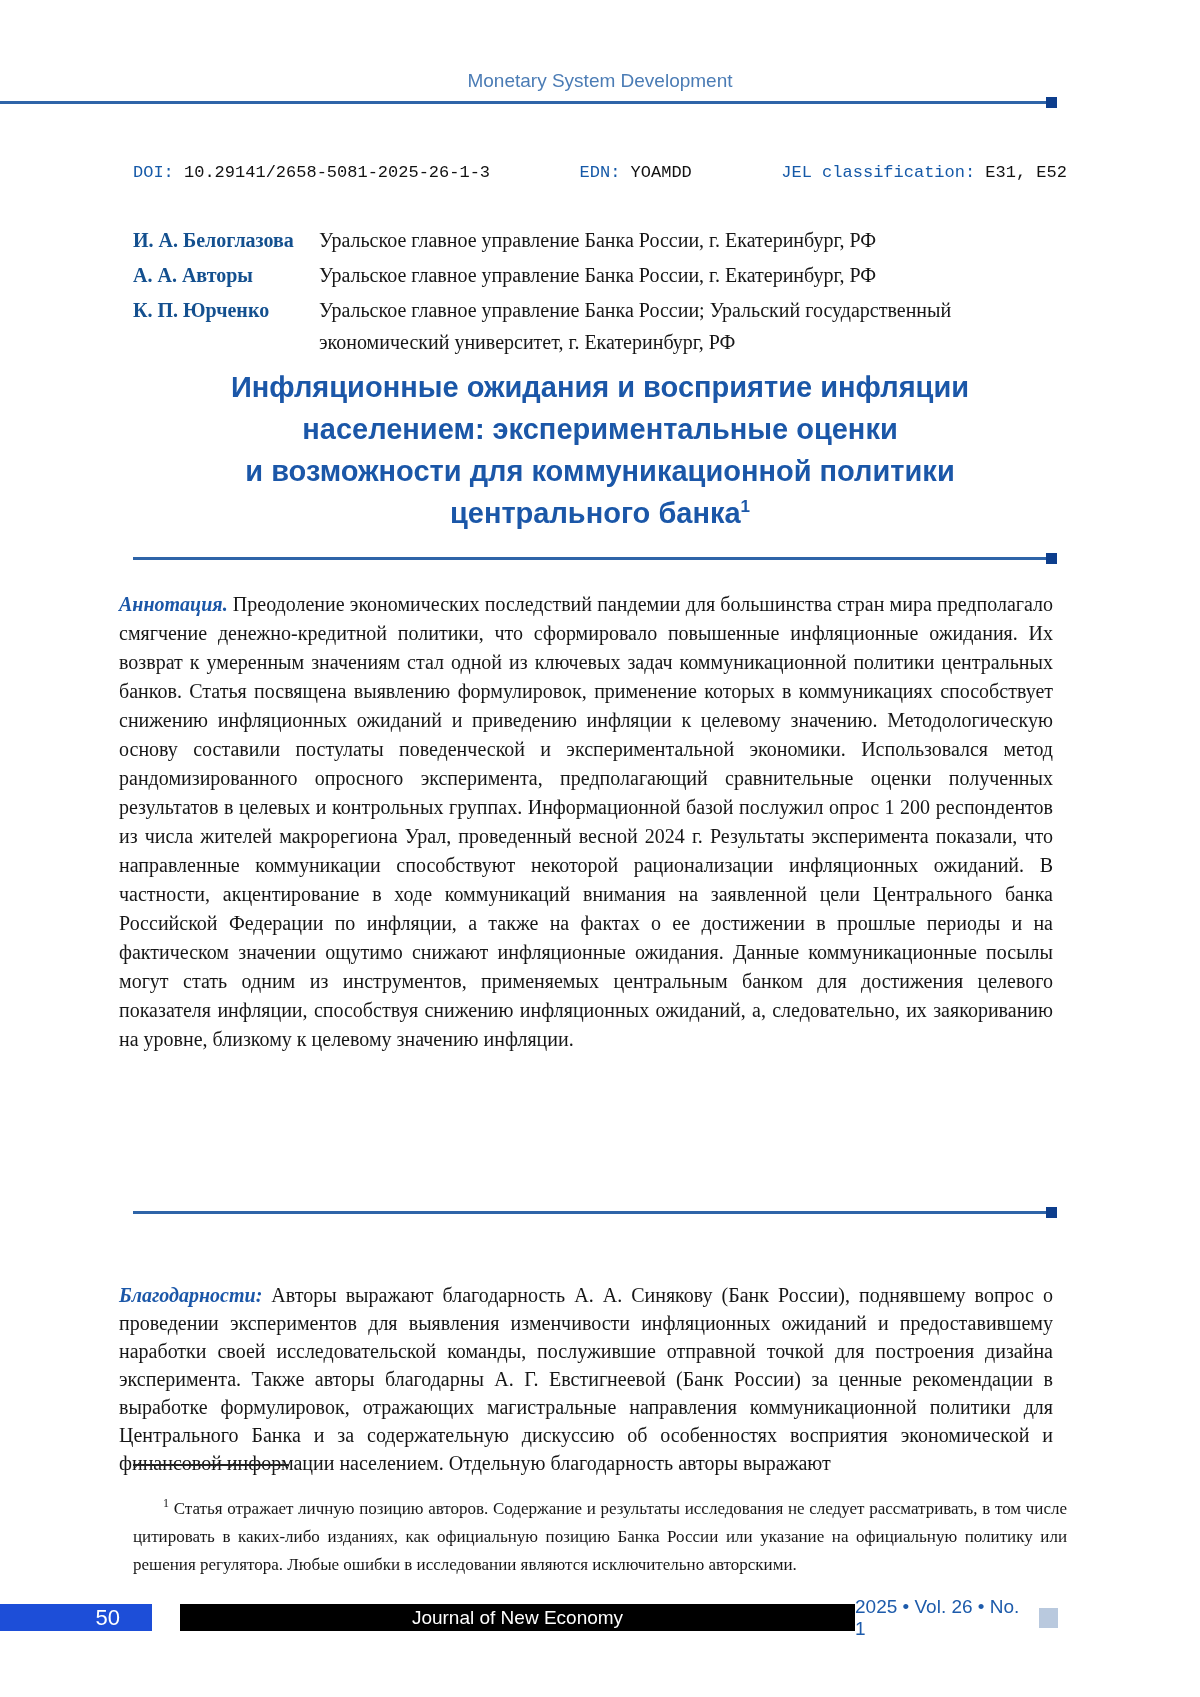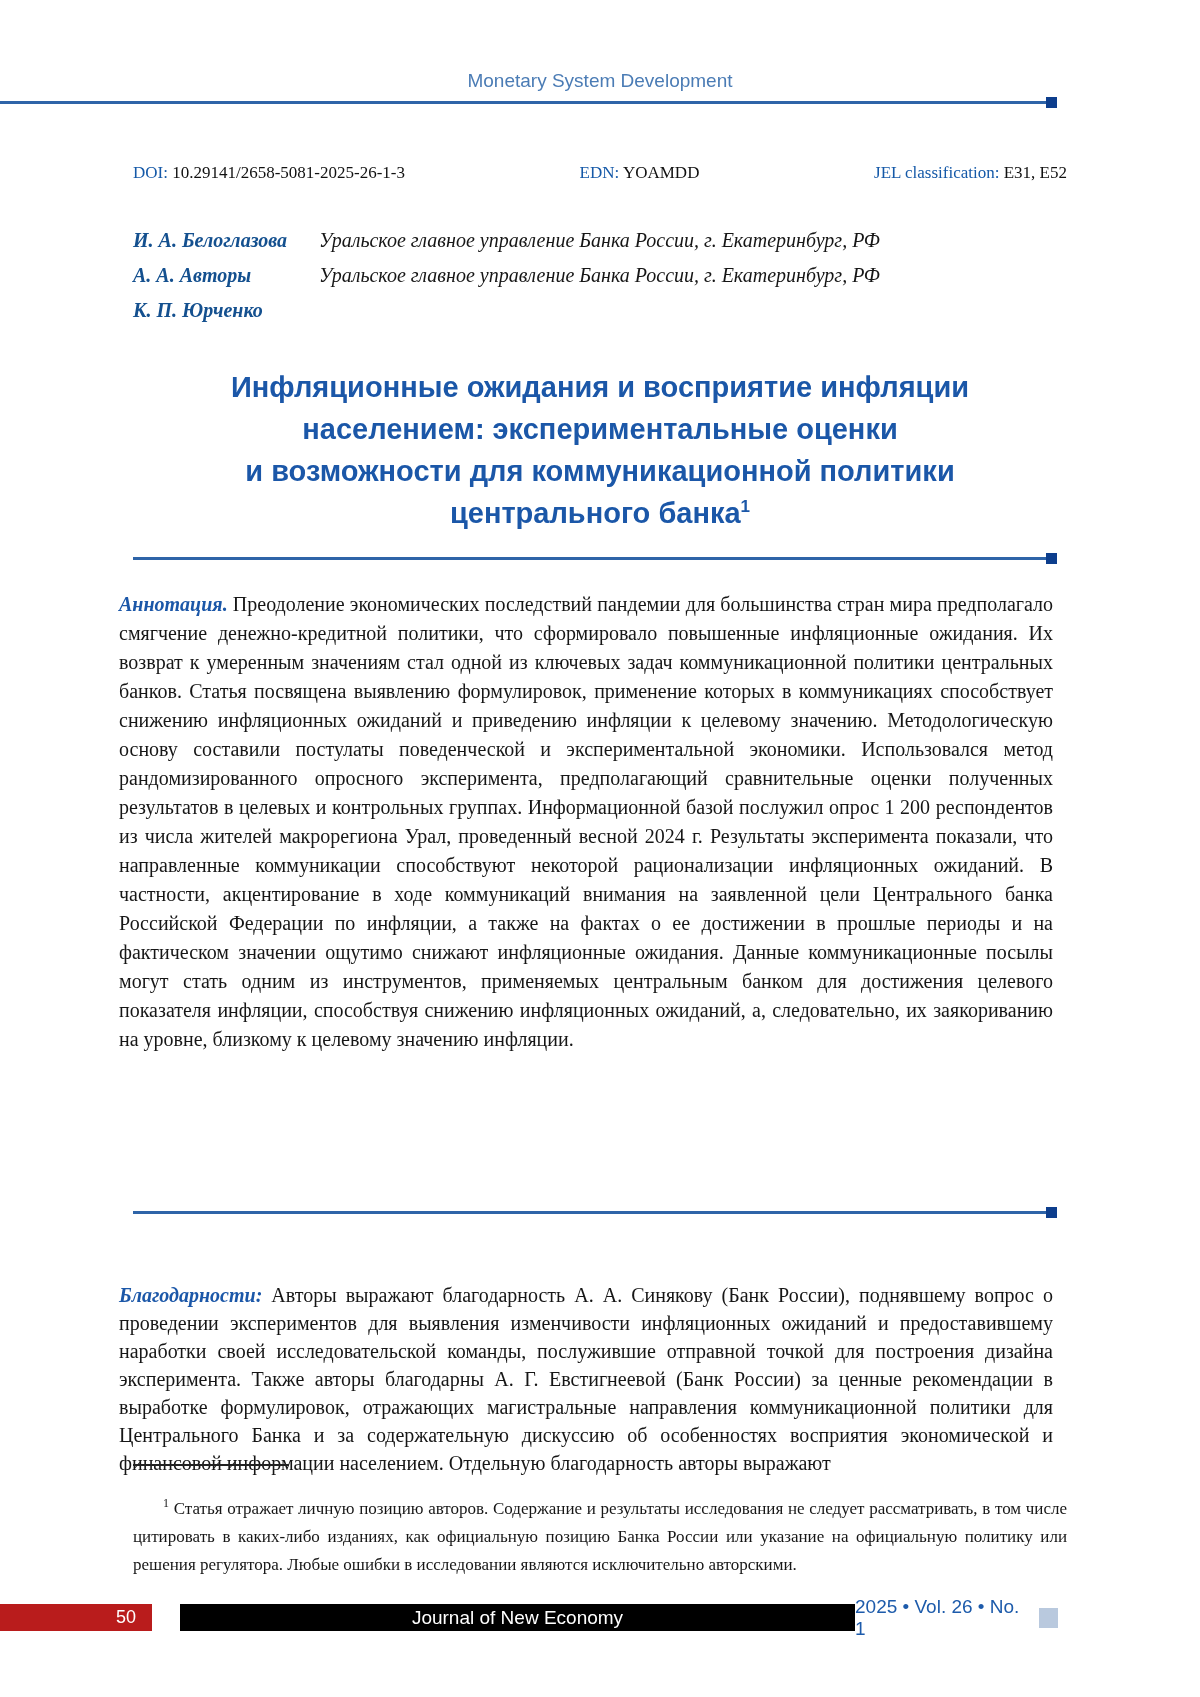--- a/index.html
+++ b/index.html
@@ -9,24 +9,24 @@
   .running-head{position:absolute;top:70px;left:0;width:1200px;text-align:center;
         font-family:"Liberation Sans",sans-serif;font-size:19px;color:#4b7cb5;}
 
   .rule{position:absolute;height:3px;background:#2e64a8;}
   .rule::after{content:"";position:absolute;right:-2px;top:-4px;width:11px;height:11px;background:#0d3e8d;}
   .rule-head{top:101px;left:0;width:1055px;}
   .rule-mid1{top:557px;left:133px;width:922px;}
   .rule-mid2{top:1211px;left:133px;width:922px;}
 
   .meta-row{position:absolute;top:163px;left:133px;width:934px;display:flex;
-        justify-content:space-between;font-family:Liberation Serif, serif;font-size:17px;color:#111;align-items:flex-end;}
+        justify-content:space-between;font-family:Liberation Mono, monospace;font-size:17px;color:#111;align-items:flex-end;}
   .meta-label{color:#1559a8;}
 
-  .authors{position:absolute;top:224px;left:133px;width:934px;font-size:20px;line-height:32px;font-style:italic;}
+  .authors{position:absolute;top:224px;left:133px;width:934px;font-size:20px;line-height:32px;}
   .author-row{display:flex;margin-bottom:3px;}
   .author-name{width:186px;flex:0 0 186px;color:#14508f;font-weight:bold;}
   .author-affiliation{flex:1;}
 
   .article-title{position:absolute;top:347px;left:60px;width:1080px;text-align:center;
         font-family:"Liberation Sans",sans-serif;font-weight:bold;font-size:29px;line-height:42px;color:#1b57a8;}
   .article-title sup{font-size:17px;line-height:0;}
 
   .para{position:absolute;left:119px;width:934px;text-align:justify;font-size:20px;line-height:29px;}
   .abstract-para{top:570px;}
@@ -34,22 +34,22 @@
   .ack-para{top:1238px;line-height:28px;margin-top:43px;}
   .lead{color:#1b57a8;font-weight:bold;font-style:italic;}
 
   .footnote-sep{position:absolute;top:1464px;left:133px;width:156px;height:2px;background:#222222;}
   .footnote{position:absolute;top:1472px;left:133px;width:934px;text-align:justify;
         font-size:17px;line-height:28px;text-indent:30px;}
   .footnote sup{font-size:12px;}
 
   .footer{position:absolute;top:1604px;left:0;width:1200px;height:27px;display:flex;align-items:stretch;
         font-family:"Liberation Sans",sans-serif;}
-  .page-box{flex:0 0 152px;background:#b91c1c;color:#ffffff;display:flex;align-items:center;
-        justify-content:flex-end;padding-right:16px;box-sizing:border-box;font-size:18px;}
+  .page-box{flex:0 0 152px;background:#1d4ed8;color:#ffffff;display:flex;align-items:center;
+        justify-content:flex-end;padding-right:32px;box-sizing:border-box;font-size:22px;}
   .journal-bar{margin-left:28px;flex:0 0 675px;background:#000000;color:#ffffff;display:flex;
         align-items:center;justify-content:center;font-size:19px;}
   .issue-info{margin-left:auto;display:flex;align-items:center;color:#1d5bab;font-size:19px;}
   .footer-square{width:20px;height:20px;background:#b9c9de;margin:auto 142px auto 14px;}
 </style>
 </head>
 <body>
 
 <div class="page">
 
@@ -66,20 +66,21 @@
     <div class="author-row">
       <div class="author-name">И. А. Белоглазова</div>
       <div class="author-affiliation">Уральское главное управление Банка России, г. Екатеринбург, РФ</div>
     </div>
     <div class="author-row">
       <div class="author-name">А. А. Авторы</div>
       <div class="author-affiliation">Уральское главное управление Банка России, г. Екатеринбург, РФ</div>
     </div>
     <div class="author-row">
       <div class="author-name">К. П. Юрченко</div>
+      <div class="author-affiliation">Уральское главное управление Банка России; Уральский государственный экономический университет, г. Екатеринбург, РФ</div>
     </div>
   </div>
 
   <h1 class="article-title"><span>Инфляционные ожидания и восприятие инфляции</span><br>
     <span>населением: экспериментальные оценки</span><br>
     <span>и возможности для коммуникационной политики</span><br>
     <span>центрального банка</span><sup>1</sup></h1>
 
   <div class="rule rule-mid1"></div>
 

